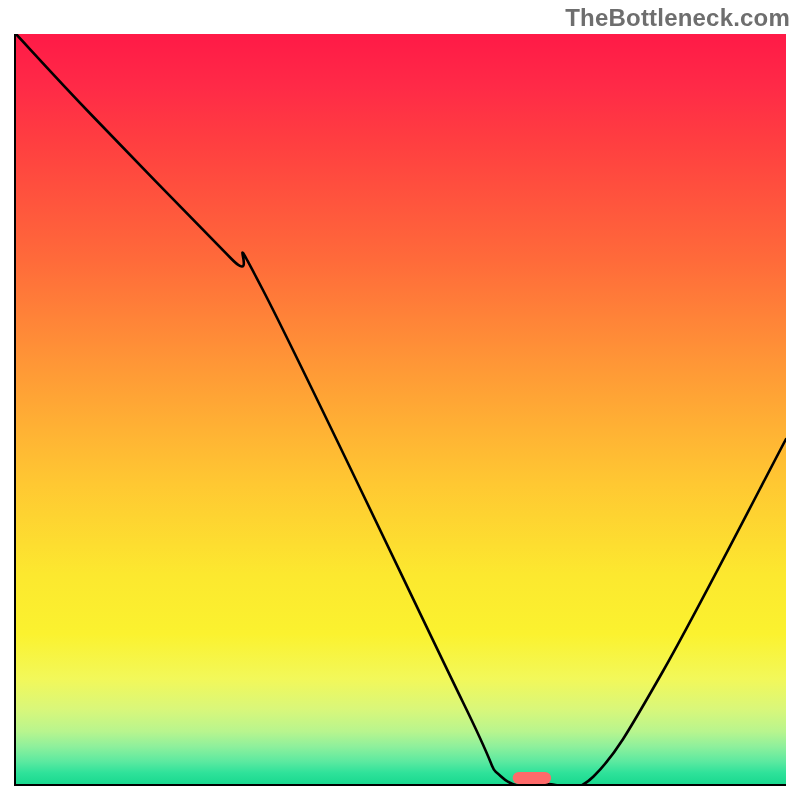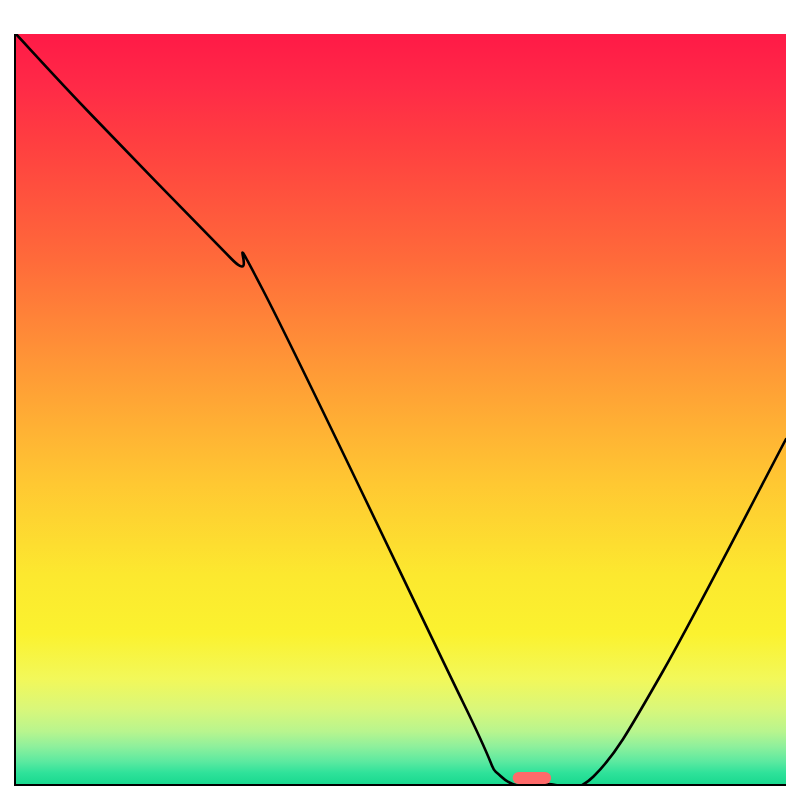--- a/index.html
+++ b/index.html
@@ -68,20 +68,21 @@
   .marker {
     fill: #ff6a6a;
     stroke: none;
   }
 </style>
 </head>
 <body>
 
 <div class="chart-container">
 
+  <div class="watermark">TheBottleneck.com</div>
 
   <div class="plot-area">
     <div class="gradient-bg"></div>
 
     <svg class="curve" viewBox="0 0 770 750" preserveAspectRatio="none">
       <path fill="none" stroke="#000" stroke-width="2.6" stroke-linecap="round" d="M 0 0 C 13.86 14.85, 38.192 42, 77 82.5 C 115.80799999999999 123, 185.10800000000003 193.95, 215.60000000000002 225 C 246.092 256.05, 204.82000000000002 175.35000000000002, 246.4 255 C 287.98 334.65, 403.63399999999996 579.75, 446.59999999999997 667.5 C 489.566 755.25, 469.85400000000004 727.65, 485.1 742.5 C 500.346 757.35, 514.668 750, 531.3 750 C 547.9319999999999 750, 556.71 762.75, 577.5 742.5 C 598.29 722.25, 612.15 698.25, 646.8 637.5 C 681.4499999999999 576.75, 747.824 446.85, 770 405"></path>
       <rect class="marker" rx="6" ry="6" x="496.65000000000003" y="738" width="38.49999999999994" height="12"></rect>
     </svg>
   </div>
 

